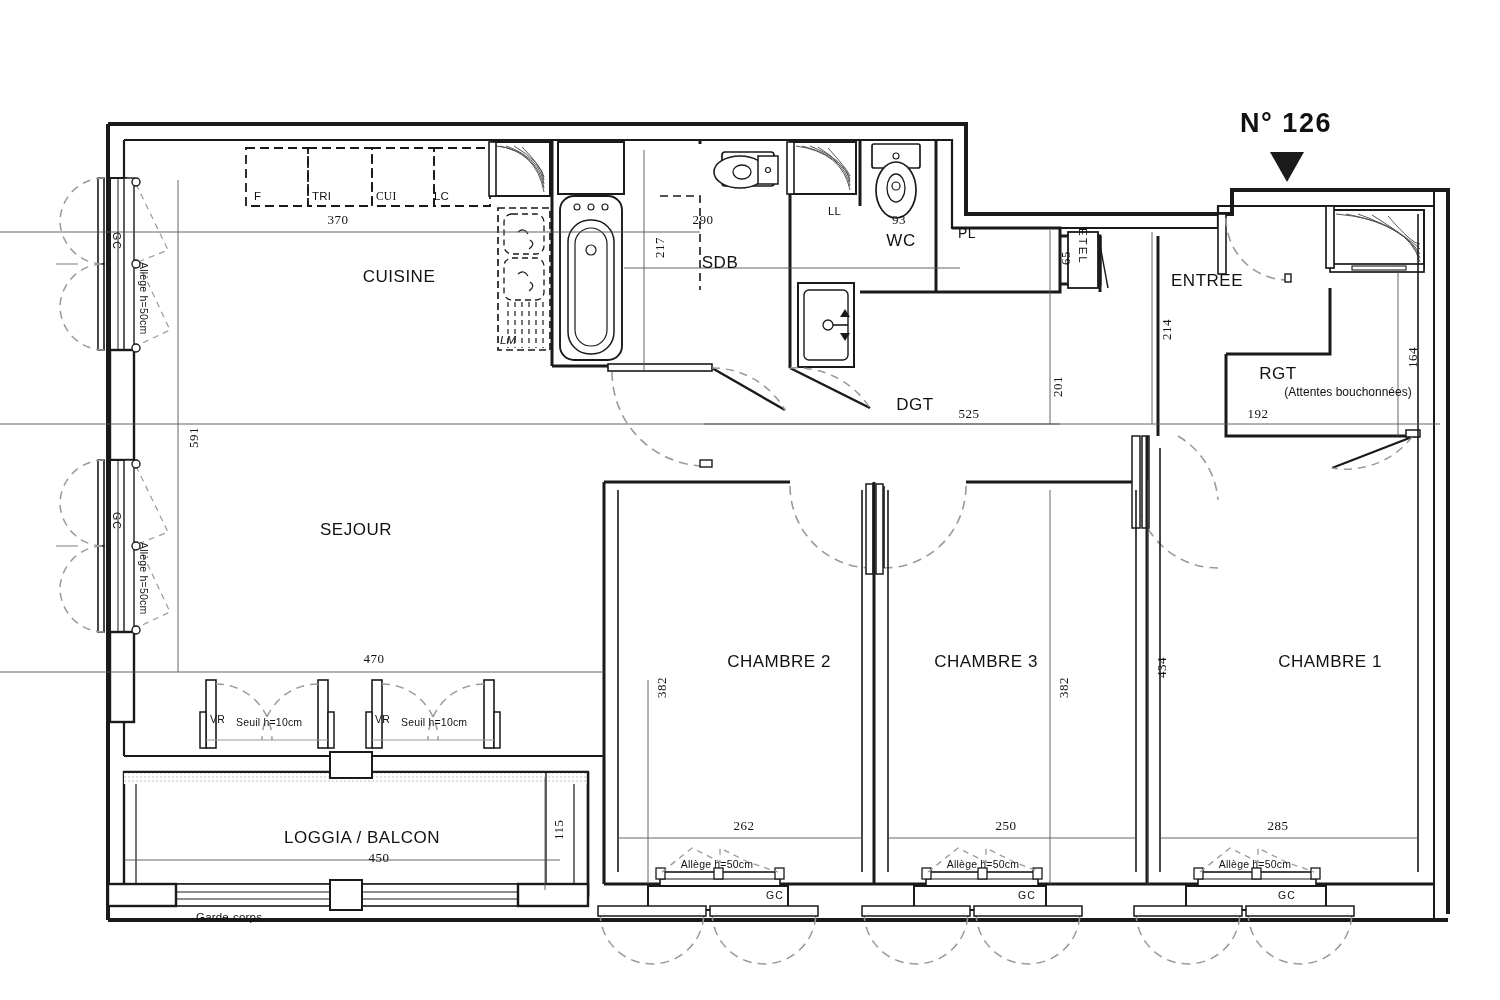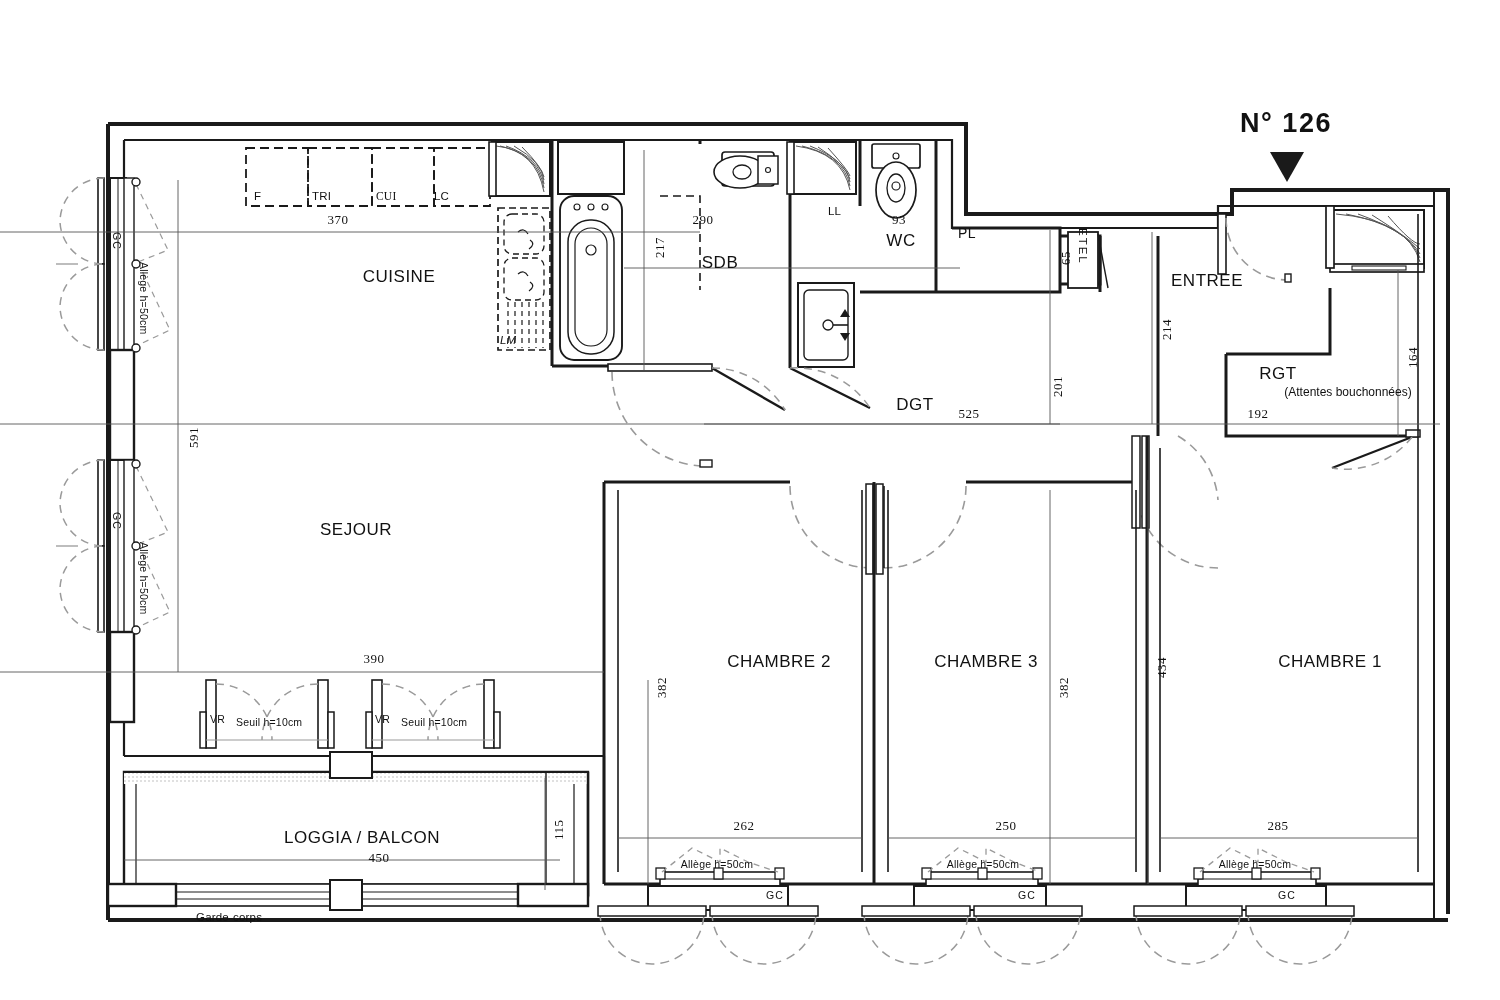--- a/index.html
+++ b/index.html
@@ -436,21 +436,21 @@
 <div class="lbl tiny" style="left:500px;top:334px;font-style:italic;">LM</div>
 <div class="lbl tiny" style="left:828px;top:205px;">LL</div>
 <div class="lbl roomsm" style="left:958px;top:225px;">PL</div>
 <div class="lbl tiny vert" style="left:1089px;top:228px;transform:rotate(90deg);letter-spacing:2px;">ETEL</div>
 
 <div class="lbl dim ctr" style="left:338px;top:212px;">370</div>
 <div class="lbl dim ctr" style="left:703px;top:212px;">290</div>
 <div class="lbl dim ctr" style="left:899px;top:212px;">93</div>
 <div class="lbl dim ctr" style="left:969px;top:406px;">525</div>
 <div class="lbl dim ctr" style="left:1258px;top:406px;">192</div>
-<div class="lbl dim ctr" style="left:374px;top:651px;">390</div>
+<div class="lbl dim ctr" style="left:374px;top:651px;">470</div>
 <div class="lbl dim ctr" style="left:379px;top:850px;">450</div>
 <div class="lbl dim ctr" style="left:744px;top:818px;">262</div>
 <div class="lbl dim ctr" style="left:1006px;top:818px;">250</div>
 <div class="lbl dim ctr" style="left:1278px;top:818px;">285</div>
 
 <div class="lbl dim vert" style="left:652px;top:258px;transform:rotate(-90deg) translateY(0);">217</div>
 <div class="lbl dim vert" style="left:1058px;top:265px;transform:rotate(-90deg);">65</div>
 <div class="lbl dim vert" style="left:1159px;top:340px;transform:rotate(-90deg);">214</div>
 <div class="lbl dim vert" style="left:1050px;top:397px;transform:rotate(-90deg);">201</div>
 <div class="lbl dim vert" style="left:1405px;top:368px;transform:rotate(-90deg);">164</div>

